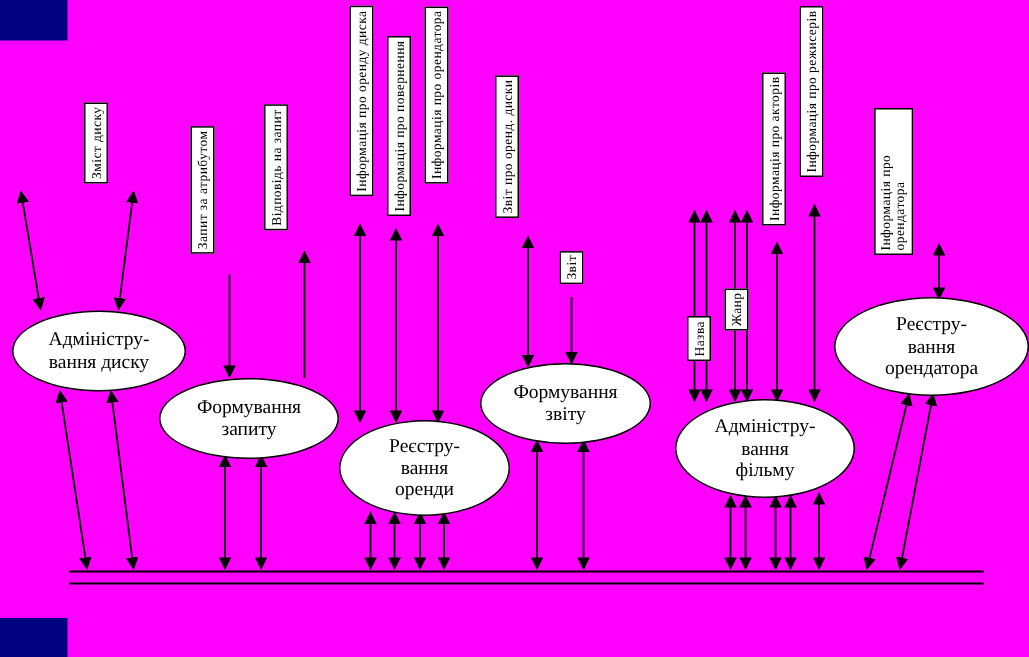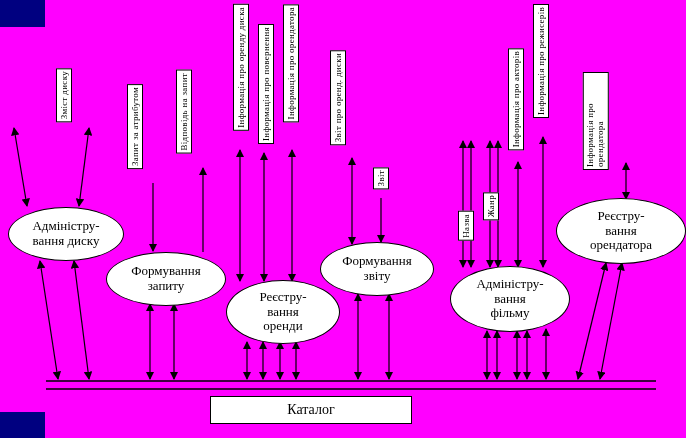--- a/index.html
+++ b/index.html
@@ -139,20 +139,17 @@
   <div class="vlabel" style="left:258px;top:24px">Інформація про повернення</div>
   <div class="vlabel" style="left:283px;top:4px">Інформація про орендатора</div>
   <div class="vlabel" style="left:330px;top:50px">Звіт про оренд. диски</div>
   <div class="vlabel" style="left:373px;top:167px">Звіт</div>
   <div class="vlabel" style="left:458px;top:211px">Назва</div>
   <div class="vlabel" style="left:483px;top:192px">Жанр</div>
   <div class="vlabel" style="left:508px;top:48px">Інформація про акторів</div>
   <div class="vlabel" style="left:533px;top:4px">Інформація про режисерів</div>
   <div class="vlabel two-col" style="left:583px;top:72px">Інформація про орендатора</div>
 
-  <div class="datastore-label">
-    <span>Каталог</span>
-  </div>
 
   <div class="corner tl"></div>
   <div class="corner bl"></div>
 
 </div>
 
 </body></html>

